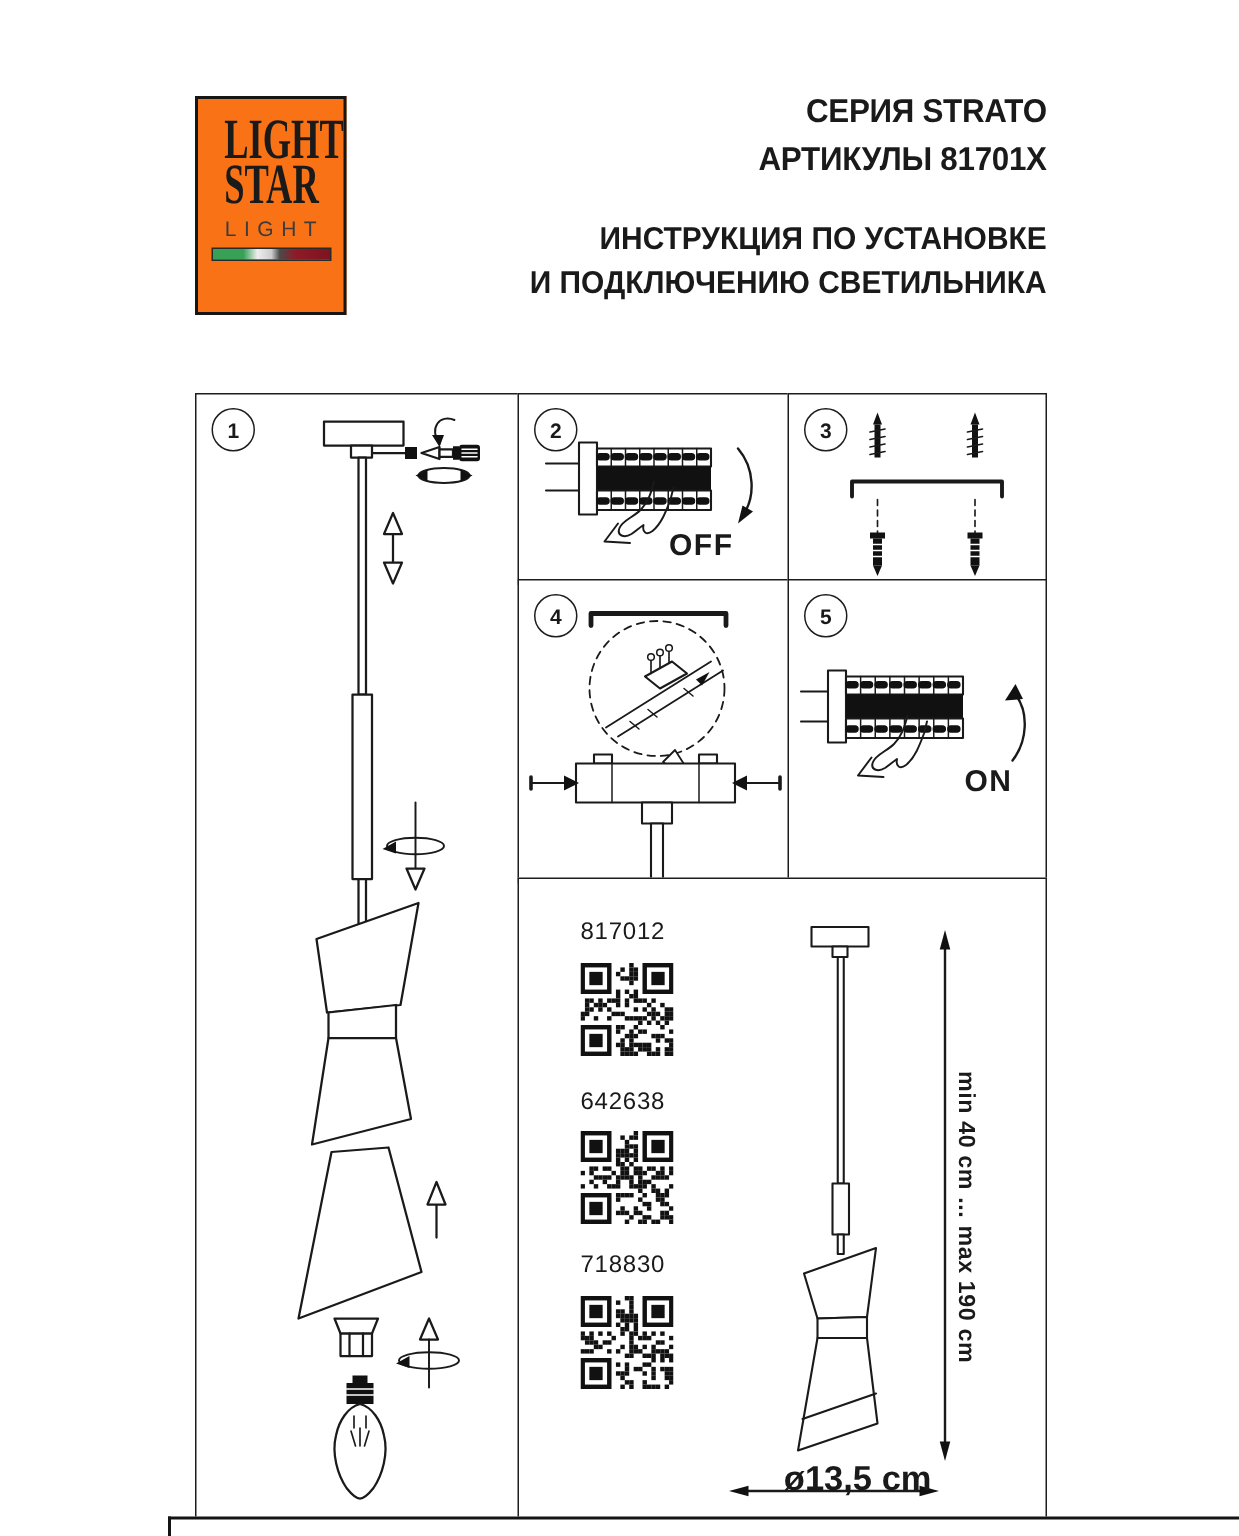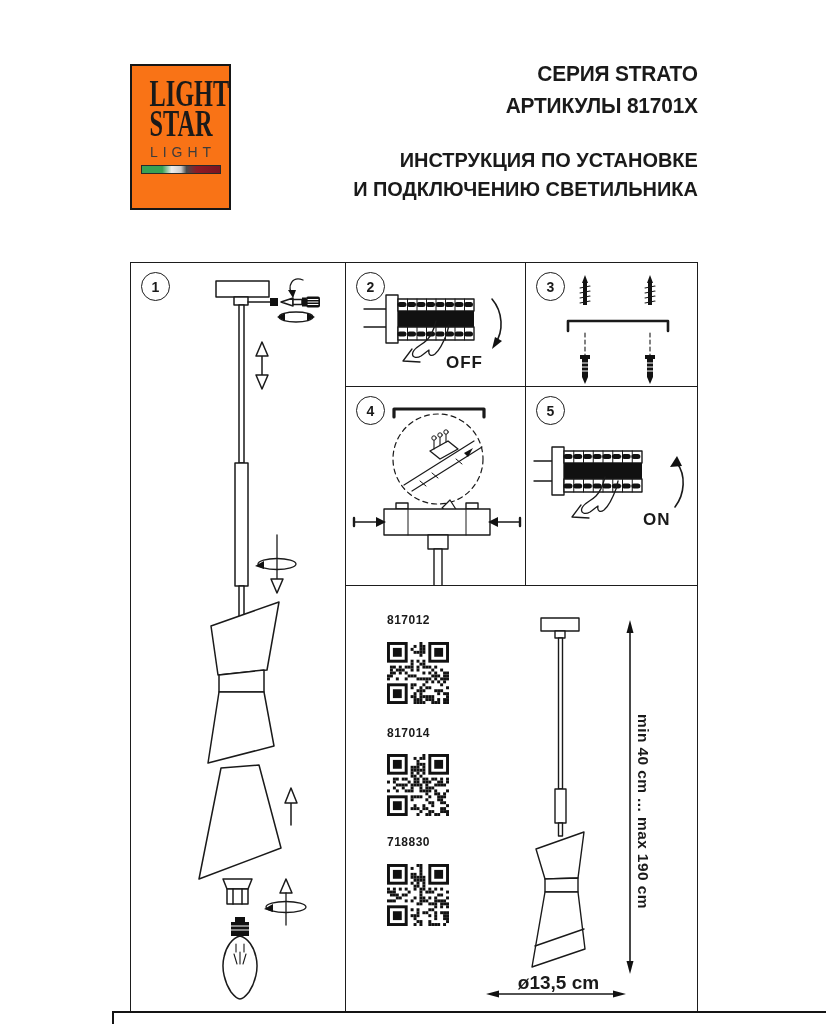--- a/index.html
+++ b/index.html
@@ -16,26 +16,26 @@
              background:linear-gradient(90deg,#37a155 0%,#37a155 26%,#eeeeee 38%,#cccccc 50%,#4a4a4a 57%,#8e1b26 70%,#7c1420 100%)}
   .hdr{right:128px;top:58px;text-align:right;font-weight:bold;transform:scaleX(.95);transform-origin:100% 0}
   .hdr-series,.hdr-articles{font-size:22px;line-height:32px;letter-spacing:-.2px}
   .hdr-title1{font-size:21px;line-height:29px;margin-top:23px}
   .hdr-title2{font-size:21px;line-height:29px}
   
   .panel{position:absolute;border:1.6px solid #1d1d1d;background:#fff}
   .panel svg.diagram{position:absolute;left:0;top:0;width:100%;height:100%}
   .badge{position:absolute;left:10px;top:9px;width:27px;height:27px;border:1.5px solid #1d1d1d;border-radius:50%;
          display:flex;align-items:center;justify-content:center;font-size:14px;font-weight:bold;background:#fff;z-index:2}
-  .switch-label{position:absolute;font-size:17px;font-weight:bold;letter-spacing:1px;z-index:2}
-  .art{position:absolute;left:41px;font-size:12px;font-weight:bold;letter-spacing:.5px;z-index:2}
+  .switch-label{position:absolute;font-size:20px;font-weight:bold;letter-spacing:1px;z-index:2}
+  .art{position:absolute;left:41px;font-size:16px;font-weight:normal;letter-spacing:.5px;z-index:2}
   .qr{position:absolute;left:41px;width:62px;height:62px;z-index:2}
   .qr svg{width:100%;height:100%;display:block}
   .dim-v{position:absolute;writing-mode:vertical-rl;font-size:15.5px;font-weight:bold;letter-spacing:.4px;white-space:nowrap;z-index:2}
-  .dim-h{position:absolute;font-size:19px;font-weight:bold;text-align:center;z-index:2}
+  .dim-h{position:absolute;font-size:23px;font-weight:bold;text-align:right;z-index:2}
   .footer-box{position:absolute;left:112px;top:1011px;width:712px;height:13px;
               border:2px solid #141414;border-bottom:none;background:#fff}
 </style>
 </head>
 <body>
 
 <div class="abs logo">
   <div class="logo-line">LIGHT</div>
   <div class="logo-line">STAR</div>
   <div class="logo-group">LIGHT</div>
@@ -363,21 +363,21 @@
         <rect x="3" y="3" width="15" height="15" fill="#fff"></rect>
         <rect x="6" y="6" width="9" height="9" fill="#111"></rect>
         <rect x="42" y="0" width="21" height="21" fill="#111"></rect>
         <rect x="45" y="3" width="15" height="15" fill="#fff"></rect>
         <rect x="48" y="6" width="9" height="9" fill="#111"></rect>
         <rect x="0" y="42" width="21" height="21" fill="#111"></rect>
         <rect x="3" y="45" width="15" height="15" fill="#fff"></rect>
         <rect x="6" y="48" width="9" height="9" fill="#111"></rect>
       </svg>
     </div>
-  <div class="art" style="top:140px">817014</div>
+  <div class="art" style="top:140px">642638</div>
   <div class="qr" style="top:168px">
       <svg viewBox="0 0 63 63">
         <rect x="0" y="0" width="63" height="63" fill="#fff"></rect>
         <rect x="36" y="0" width="3" height="3" fill="#111"></rect>
         <rect x="27" y="3" width="3" height="3" fill="#111"></rect>
         <rect x="33" y="3" width="3" height="3" fill="#111"></rect>
         <rect x="36" y="3" width="3" height="3" fill="#111"></rect>
         <rect x="30" y="6" width="3" height="3" fill="#111"></rect>
         <rect x="30" y="9" width="3" height="3" fill="#111"></rect>
         <rect x="33" y="9" width="3" height="3" fill="#111"></rect>

